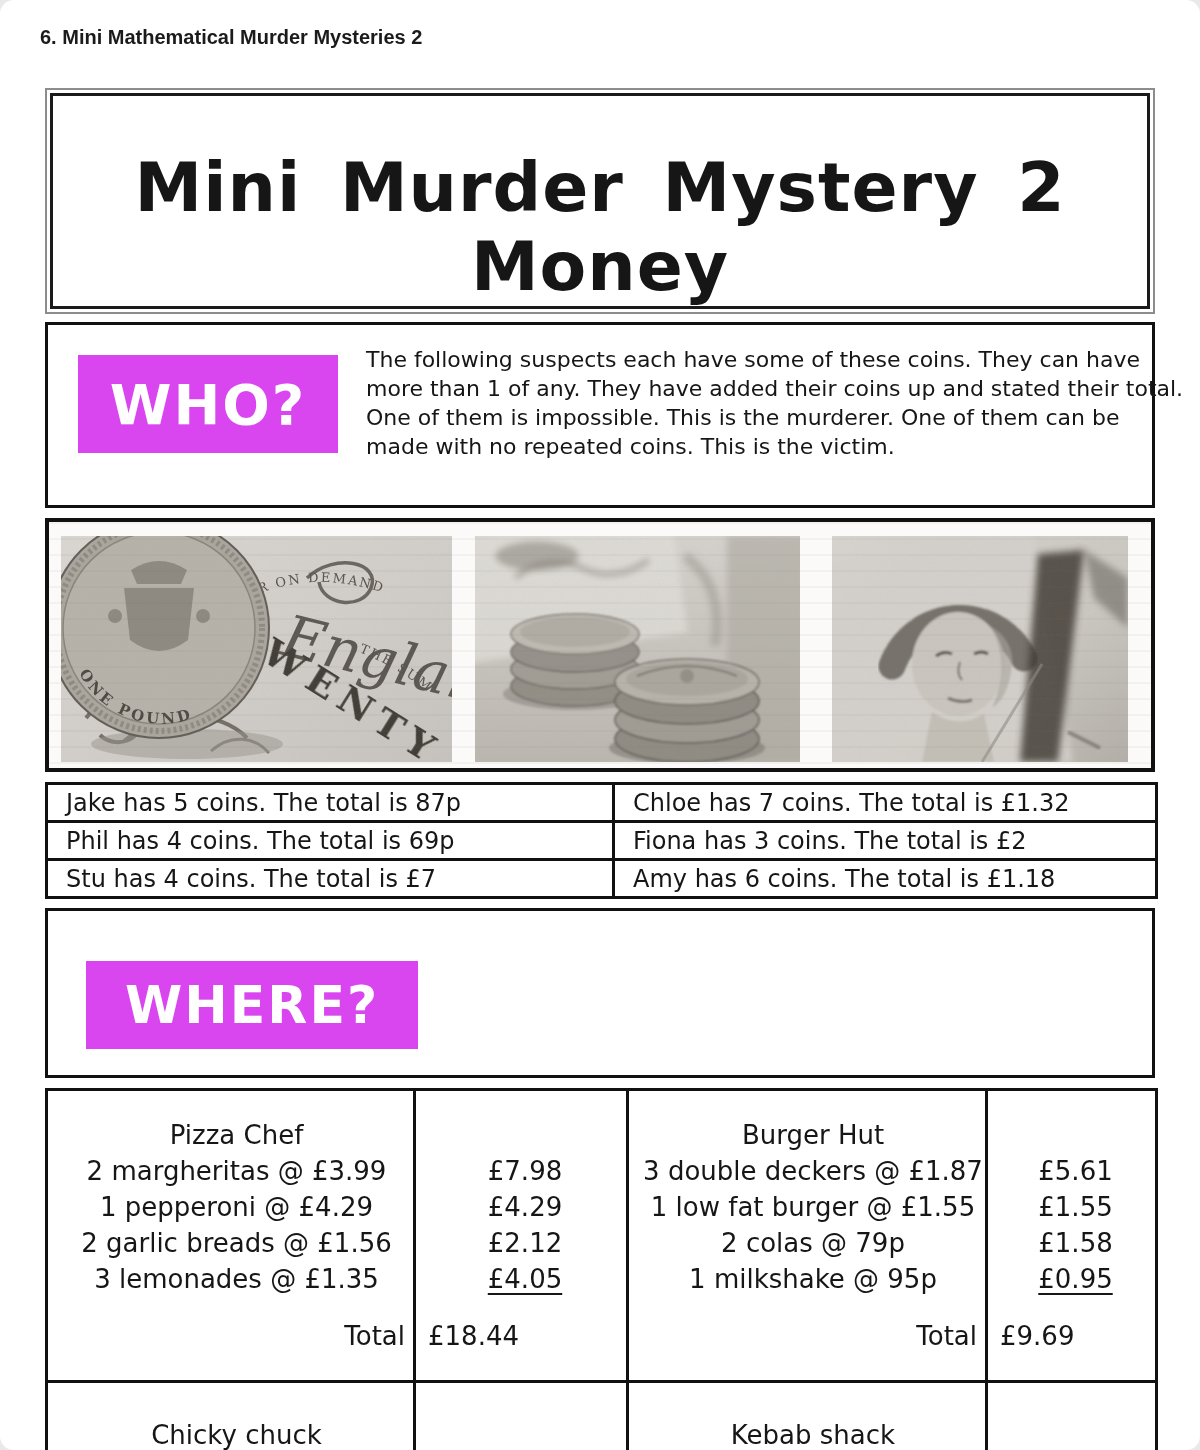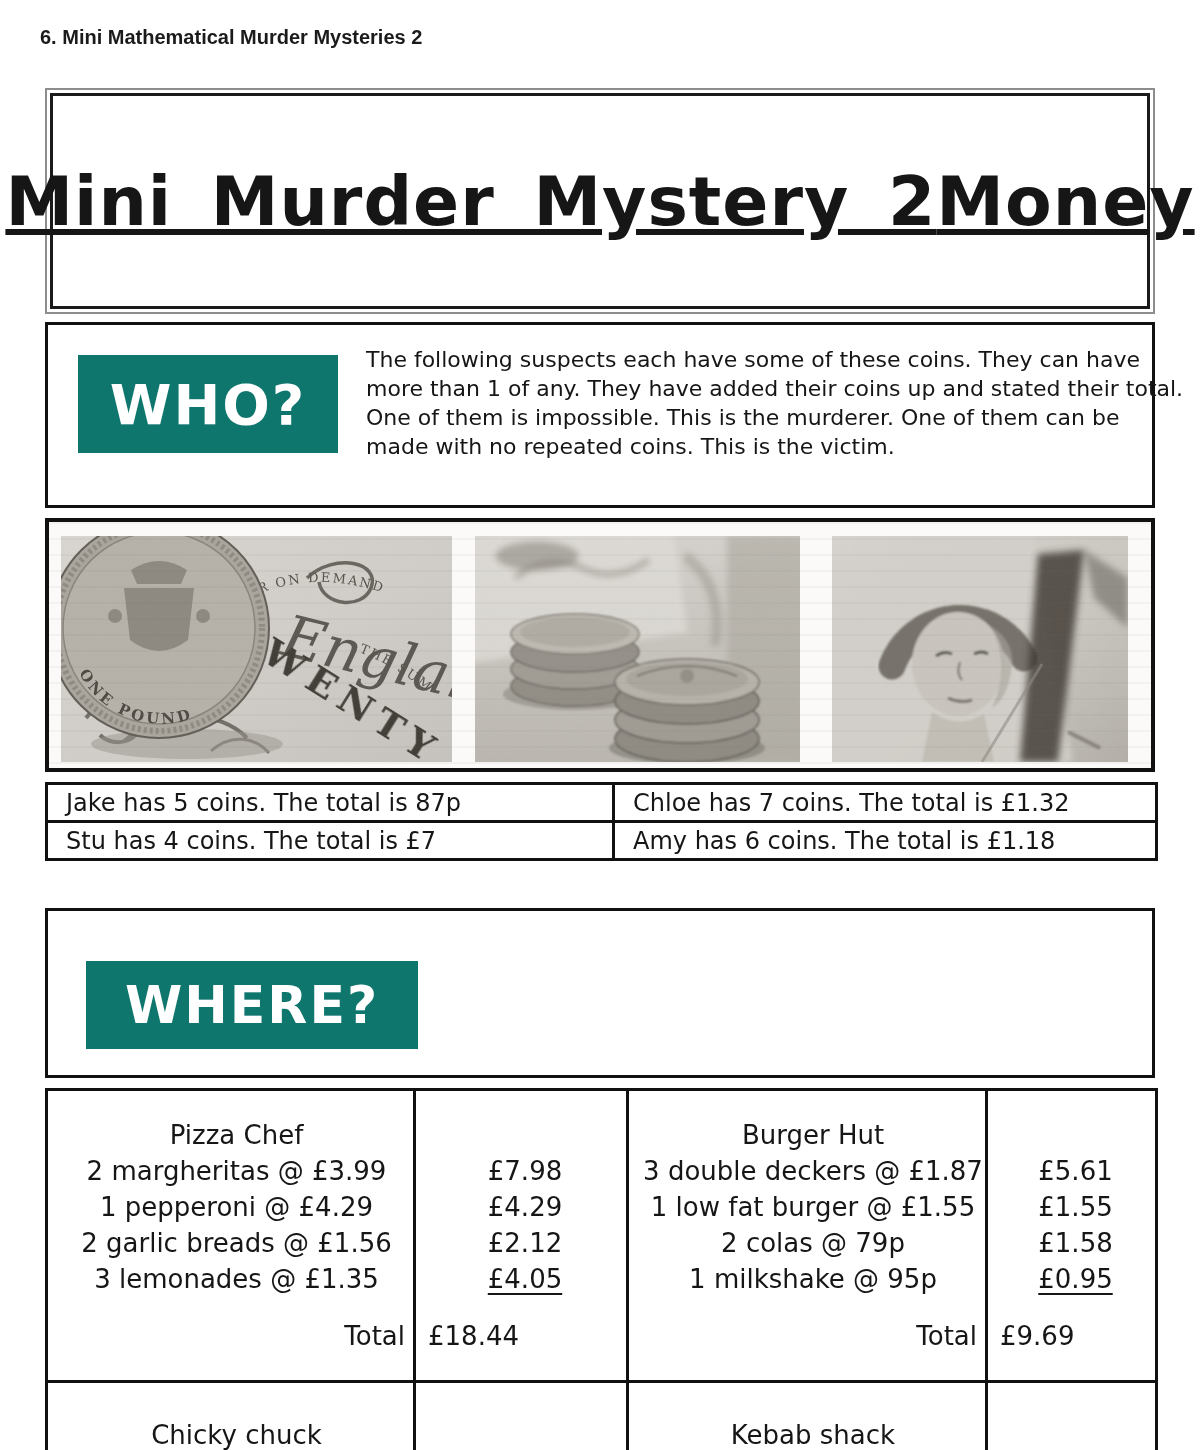--- a/index.html
+++ b/index.html
@@ -1,38 +1,39 @@
 <!DOCTYPE html>
 <html><head>
 <meta charset="utf-8">
 <style>
   html,body { margin:0; padding:0; background:#e9e9e9; }
   .page {
     position:relative; width:1200px; height:1450px; margin:0 auto;
     background:#ffffff; overflow:hidden; color:#161616;
     font-family:"DejaVu Sans", sans-serif;
+    border-radius:14px;
   }
   .page-header {
     position:absolute; left:40px; top:26px;
     font-family:"Liberation Sans", sans-serif; font-weight:bold; font-size:20px; color:#1b1b1b;
   }
   .box { position:absolute; left:45px; width:1110px; box-sizing:border-box; background:#fff; }
 
   
   .title-box { top:88px; height:226px; border:2px solid #8d8d8d; padding:3px; }
   .title-inner {
     height:100%; box-sizing:border-box; border:3px solid #1a1a1a;
-    display:flex; flex-direction:row; align-items:center; justify-content:center;text-decoration:underline;
+    display:flex; flex-direction:column; align-items:center; justify-content:flex-end;
   }
   .title-line { font-weight:bold; font-size:68px; letter-spacing:1px; word-spacing:14px; white-space:nowrap; }
 
   
   .who-box { top:322px; height:186px; border:3px solid #111; }
   .black-label {
-    position:absolute; background:#0f766e; color:#ffffff; font-weight:bold;
+    position:absolute; background:#d946ef; color:#ffffff; font-weight:bold;
     display:flex; align-items:center; justify-content:center; letter-spacing:2px;
   }
   .who-label { left:30px; top:30px; width:260px; height:98px; font-size:56px; }
   .who-text { position:absolute; left:318px; top:20px; width:820px; font-size:22px; line-height:29px; }
 
   .where-box { top:908px; height:170px; border:3px solid #111; }
   .where-label { left:38px; top:50px; width:332px; height:88px; font-size:52px; }
   .where-text { position:absolute; left:395px; top:16px; width:715px; font-size:22px; line-height:29px; }
 
   
@@ -238,20 +239,24 @@
     <colgroup>
         <col style="width:567px">
         <col style="width:543px">
       </colgroup>
     <tbody>
         <tr>
       <td>Jake has 5 coins. The total is 87p</td>
       <td>Chloe has 7 coins. The total is £1.32</td>
     </tr>
     <tr>
+      <td>Phil has 4 coins. The total is 69p</td>
+      <td>Fiona has 3 coins. The total is £2</td>
+    </tr>
+    <tr>
       <td>Stu has 4 coins. The total is £7</td>
       <td>Amy has 6 coins. The total is £1.18</td>
     </tr>
   </tbody>
     </table>
 
   <div class="box where-box">
     <div class="black-label where-label">WHERE?</div>
     <div class="where-text">
     </div>

